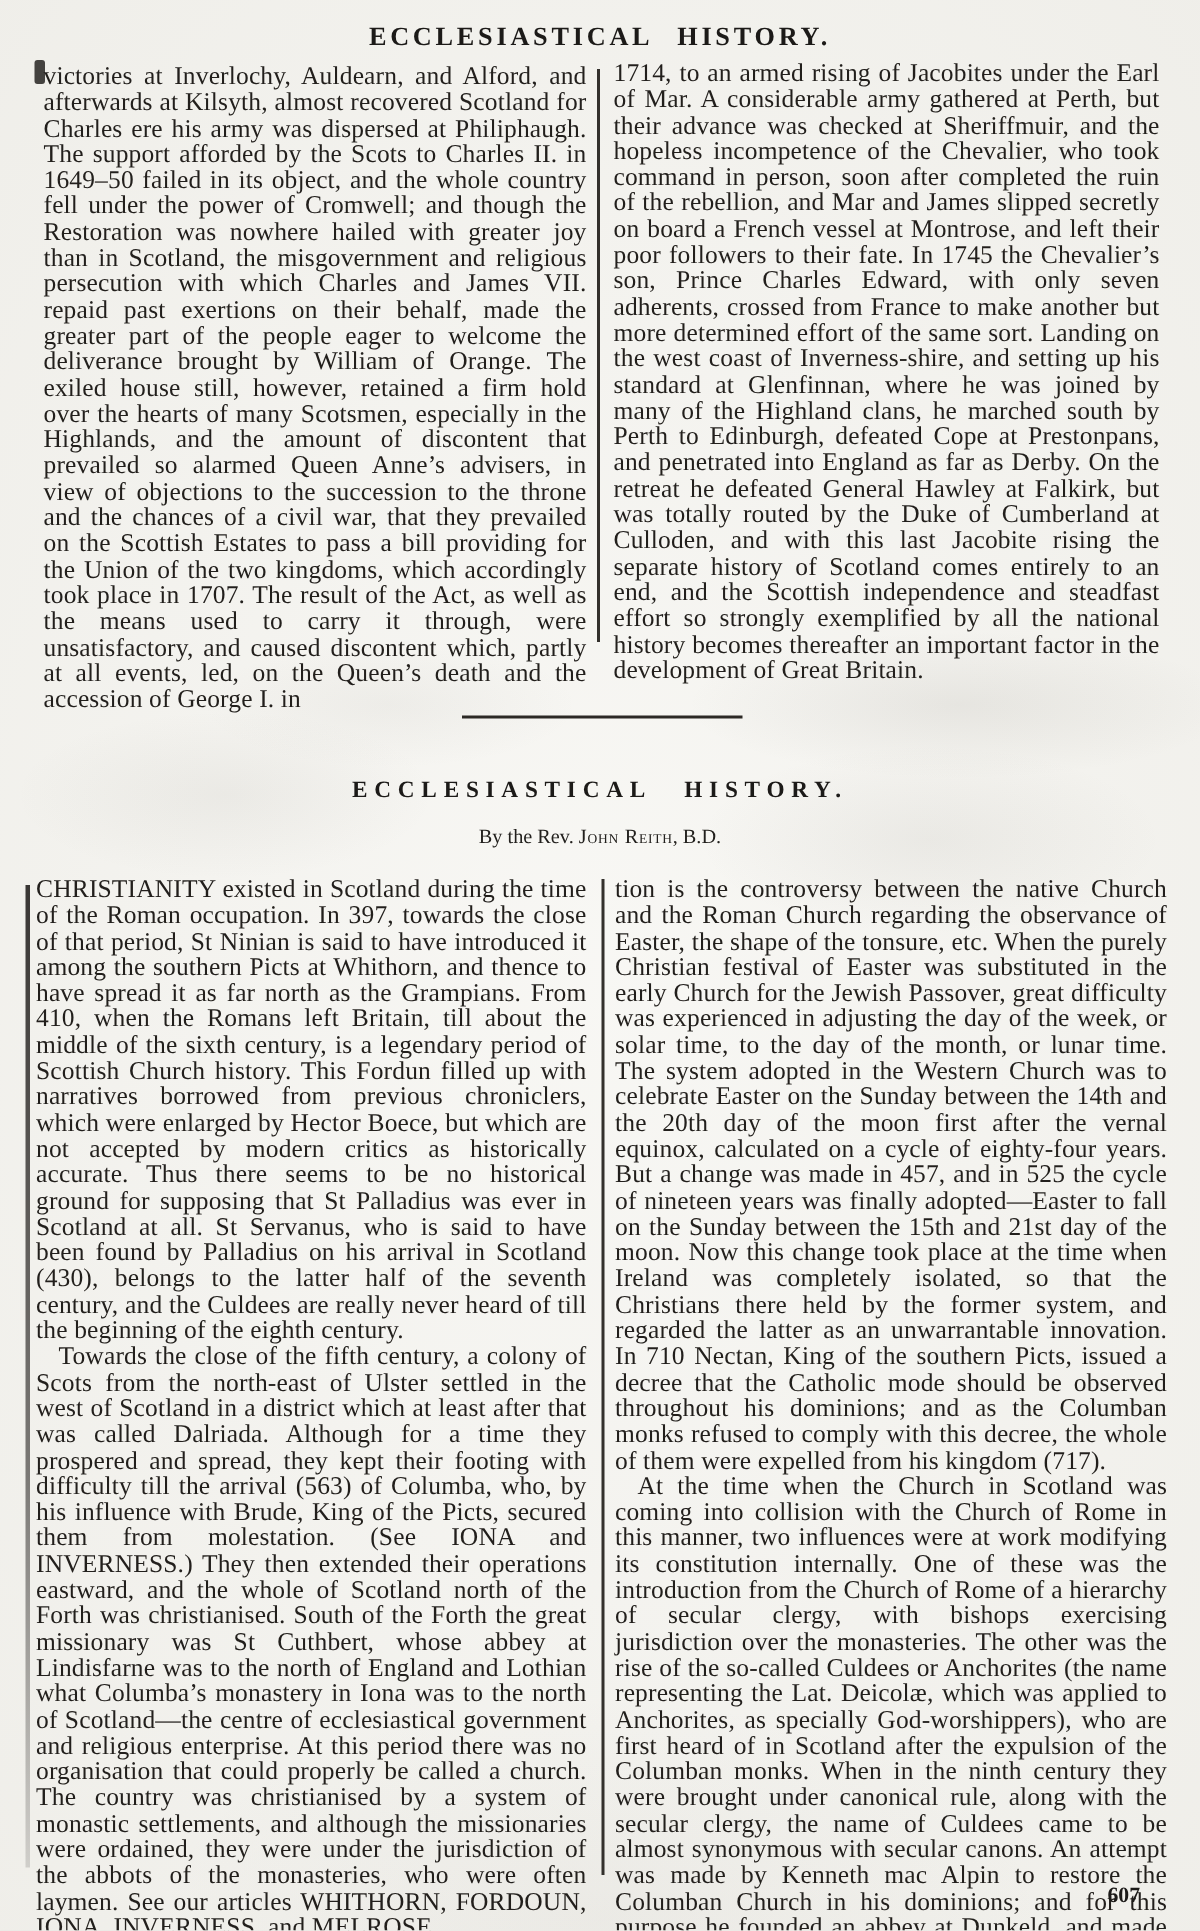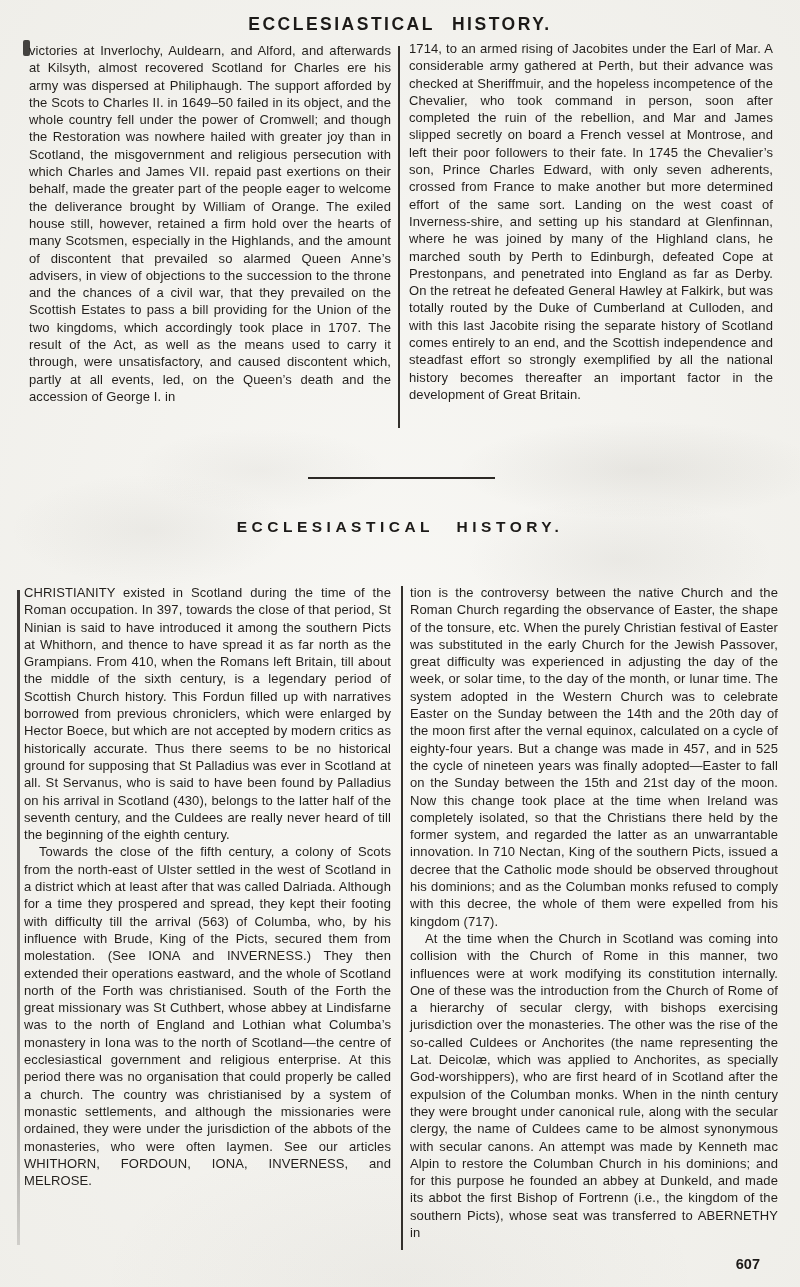--- a/index.html
+++ b/index.html
@@ -13,40 +13,40 @@
     height: 1287px;
     margin: 0 auto;
     background-color: #f4f3ee;
     background-image:
       radial-gradient(ellipse 260px 70px at 640px 470px, rgba(110,105,95,0.10), transparent 70%),
       radial-gradient(ellipse 220px 90px at 620px 560px, rgba(110,105,95,0.08), transparent 70%),
       radial-gradient(ellipse 200px 80px at 150px 530px, rgba(110,105,95,0.07), transparent 70%),
       radial-gradient(ellipse 180px 60px at 260px 470px, rgba(110,105,95,0.06), transparent 70%),
       radial-gradient(ellipse 400px 200px at 400px 1280px, rgba(110,105,95,0.05), transparent 75%),
       radial-gradient(ellipse 900px 1400px at 400px 640px, rgba(255,255,255,0.35), rgba(120,115,100,0.07) 95%);
-    font-family: Liberation Sans, sans-serif;
+    font-family: Liberation Serif, serif;
     color: #221f1c;
     overflow: hidden;
   }
   .running-head {
     position: absolute;
     top: 14px;
     left: 0;
     width: 100%;
     text-align: center;
     font-size: 17.5px;
     font-weight: bold;
     letter-spacing: 2.5px;
     word-spacing: 10px;
     color: #1c1a18;
   }
   .column {
     position: absolute;
     text-align: justify;
-    font-size: 13px;
+    font-size: 17px;
     line-height: 17.3px;
     letter-spacing: 0.1px;
   }
   .col-top-left   { top: 42px;  left: 29px;  width: 362px; }
   .col-top-right  { top: 40px;  left: 409px; width: 364px; }
   .col-main-left  { top: 584px; left: 24px;  width: 367px; }
   .col-main-right { top: 584px; left: 410px; width: 368px; }
   .column p { margin: 0; }
   .column p.indent { text-indent: 15px; }
   .column-rule {
@@ -130,20 +130,21 @@
   <div class="column-rule rule-top"></div>
 
   <div class="column col-top-right">
     <p>1714, to an armed rising of Jacobites under the Earl of Mar.  A considerable army gathered at Perth, but their advance was checked at Sheriffmuir, and the hopeless incompetence of the Chevalier, who took command in person, soon after completed the ruin of the rebellion, and Mar and James slipped secretly on board a French vessel at Montrose, and left their poor followers to their fate.  In 1745 the Chevalier’s son, Prince Charles Edward, with only seven adherents, crossed from France to make another but more determined effort of the same sort.  Landing on the west coast of Inverness-shire, and setting up his standard at Glenfinnan, where he was joined by many of the Highland clans, he marched south by Perth to Edinburgh, defeated Cope at Prestonpans, and penetrated into England as far as Derby. On the retreat he defeated General Hawley at Falkirk, but was totally routed by the Duke of Cumberland at Culloden, and with this last Jacobite rising the separate history of Scotland comes entirely to an end, and the Scottish independence and steadfast effort so strongly exemplified by all the national history becomes thereafter an important factor in the development of Great Britain.</p>
   </div>
 
   <div class="section-divider"></div>
 
   <div class="article-title">ECCLESIASTICAL  HISTORY.</div>
 
+  <div class="article-byline"><span>By the Rev. </span><span class="byline-name">John Reith</span><span>, B.D.</span></div>
 
   <div class="edge-artifact"></div>
 
   <div class="column col-main-left">
     <p>CHRISTIANITY existed in Scotland during the time of the Roman occupation.  In 397, towards the close of that period, St Ninian is said to have introduced it among the southern Picts at Whithorn, and thence to have spread it as far north as the Grampians.  From 410, when the Romans left Britain, till about the middle of the sixth century, is a legendary period of Scottish Church history.  This Fordun filled up with narratives borrowed from previous chroniclers, which were enlarged by Hector Boece, but which are not accepted by modern critics as historically accurate. Thus there seems to be no historical ground for supposing that St Palladius was ever in Scotland at all.  St Servanus, who is said to have been found by Palladius on his arrival in Scotland (430), belongs to the latter half of the seventh century, and the Culdees are really never heard of till the beginning of the eighth century.</p>
     <p class="indent">Towards the close of the fifth century, a colony of Scots from the north-east of Ulster settled in the west of Scotland in a district which at least after that was called Dalriada.  Although for a time they prospered and spread, they kept their footing with difficulty till the arrival (563) of Columba, who, by his influence with Brude, King of the Picts, secured them from molestation.  (See IONA and INVERNESS.)  They then extended their operations eastward, and the whole of Scotland north of the Forth was christianised.  South of the Forth the great missionary was St Cuthbert, whose abbey at Lindisfarne was to the north of England and Lothian what Columba’s monastery in Iona was to the north of Scotland—the centre of ecclesiastical government and religious enterprise.  At this period there was no organisation that could properly be called a church.  The country was christianised by a system of monastic settlements, and although the missionaries were ordained, they were under the jurisdiction of the abbots of the monasteries, who were often laymen.  See our articles WHITHORN, FORDOUN, IONA, INVERNESS, and MELROSE.</p>
 
   </div>
 
   <div class="column-rule rule-main"></div>

